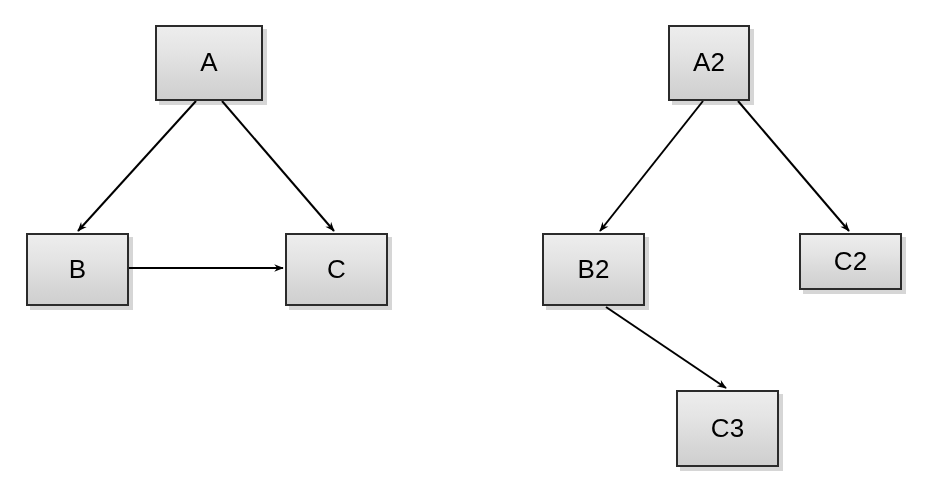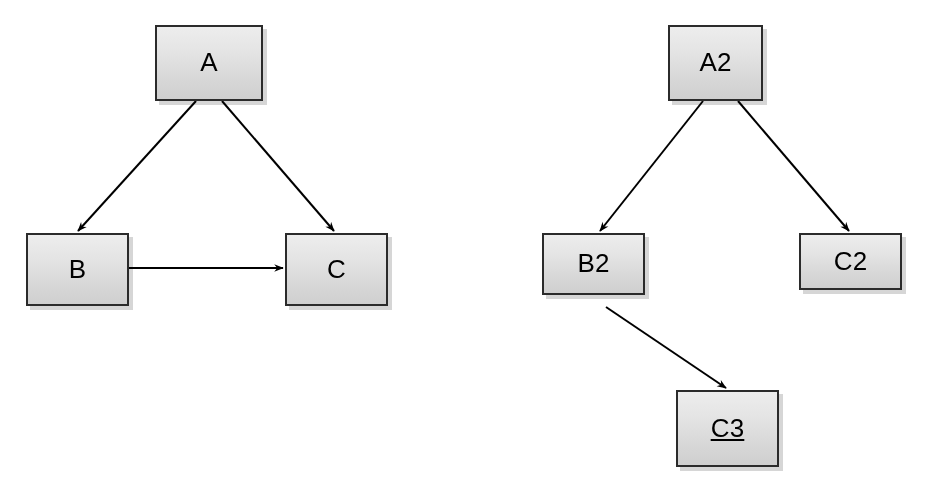--- a/index.html
+++ b/index.html
@@ -72,27 +72,27 @@
   <div id="nodes-layer">
       <div class="node" style="left: 155px; top: 25px; width: 108px; height: 76px;">
         <span class="node-label">A</span>
       </div>
       <div class="node" style="left: 26px; top: 233px; width: 103px; height: 73px;">
         <span class="node-label">B</span>
       </div>
       <div class="node" style="left: 285px; top: 233px; width: 103px; height: 73px;">
         <span class="node-label">C</span>
       </div>
-      <div class="node" style="left: 668px; top: 25px; width: 95px; height: 76px;">
+      <div class="node" style="left: 668px; top: 25px; width: 82px; height: 76px;">
         <span class="node-label">A2</span>
       </div>
-      <div class="node" style="left: 542px; top: 233px; width: 103px; height: 62px;">
+      <div class="node" style="left: 542px; top: 233px; width: 103px; height: 73px;">
         <span class="node-label">B2</span>
       </div>
       <div class="node" style="left: 799px; top: 233px; width: 103px; height: 57px;">
         <span class="node-label">C2</span>
       </div>
-      <div class="node" style="left: 676px; top: 390px; width: 103px; height: 77px; text-decoration: underline;">
+      <div class="node" style="left: 676px; top: 390px; width: 103px; height: 77px;">
         <span class="node-label">C3</span>
       </div>
     </div>
 
 </div>
 
 </body></html>

